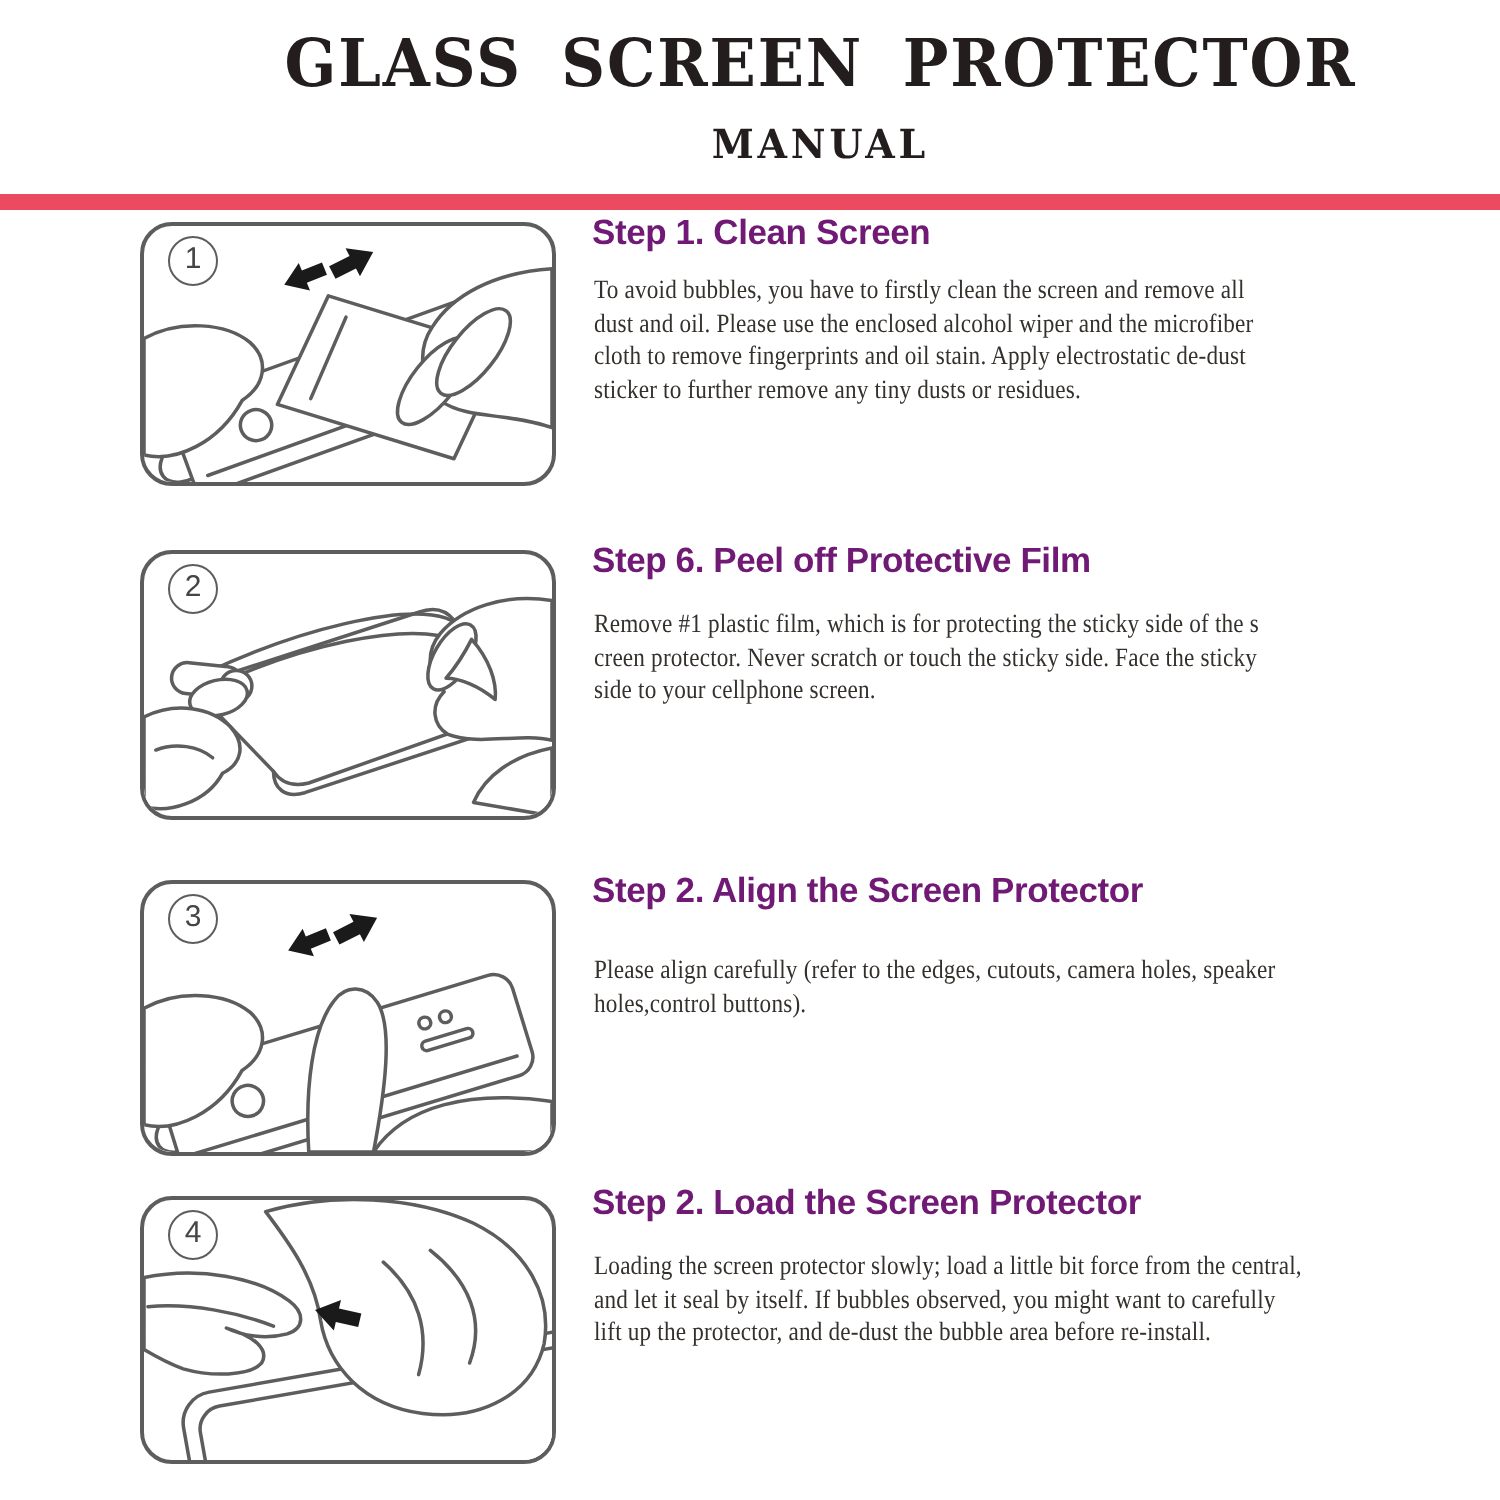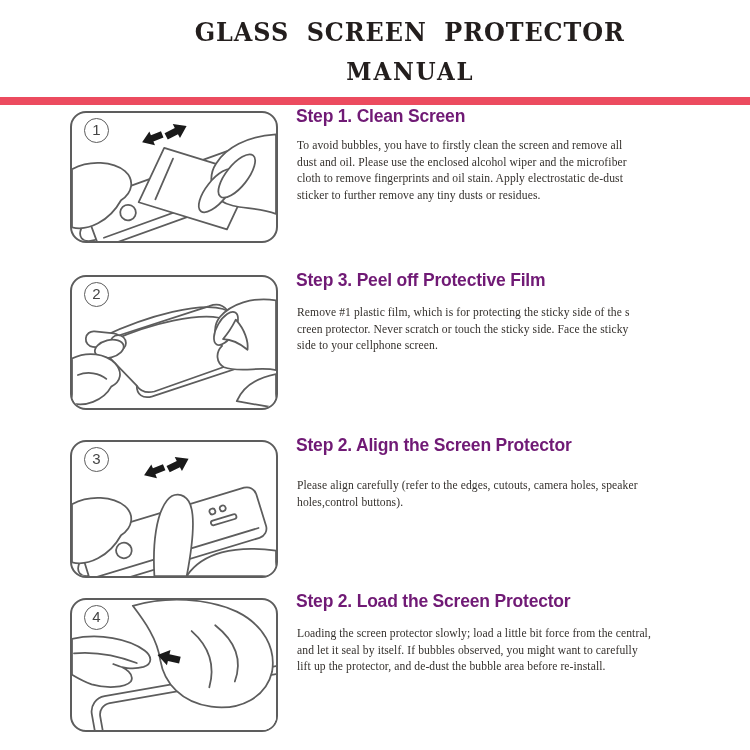--- a/index.html
+++ b/index.html
@@ -7,23 +7,23 @@
     --ink:#5d5d5d;
     --arrow:#1a1a1a;
   }
   html,body{margin:0;padding:0;background:#fff;}
   body{
     width:750px;height:750px;position:relative;overflow:hidden;
     font-family:"Liberation Sans",sans-serif;color:#222;
   }
   
   .title{position:absolute;top:12px;left:70px;right:0;text-align:center;color:#231e1d;}
-  .title .t1{line-height:40px;font-family:"DejaVu Serif",serif;font-weight:bold;font-size:26px;}
+  .title .t1{line-height:40px;font-family:"DejaVu Serif",serif;font-weight:bold;font-size:33px;}
   .title .t1 span{display:inline-block;transform:scaleX(.92);letter-spacing:1px;word-spacing:9px;}
-  .title .t2{line-height:34px;margin-top:3px;font-family:"DejaVu Serif",serif;font-weight:bold;font-size:24px;}
+  .title .t2{line-height:34px;margin-top:3px;font-family:"DejaVu Serif",serif;font-weight:bold;font-size:20px;}
   .title .t2 span{display:inline-block;transform:scaleX(.95);letter-spacing:2px;}
   .divider{position:absolute;top:97px;left:0;width:750px;height:8px;background:var(--accent);}
   
   .step-box{position:absolute;left:70px;width:208px;background:#fff;border:2px solid var(--ink);
             border-radius:16px;box-sizing:border-box;overflow:hidden;}
   #box1{top:111px;height:132px}
   #box2{top:275px;height:135px}
   #box3{top:440px;height:138px}
   #box4{top:598px;height:134px}
   .art{position:absolute;left:0;top:0;width:100%;height:100%;}
@@ -99,21 +99,21 @@
       <ellipse class="sh" cx="157" cy="53" rx="9" ry="19" transform="rotate(30 157 53)"></ellipse>
       <path class="sh" d="M 167,44 C 176,54 180,66 179,75 C 171,68 161,64 154,64 C 160,57 164,50 167,44 Z"></path>
       <rect class="sh" x="14" y="57" width="36" height="16" rx="8" transform="rotate(6 32 65)"></rect>
       <circle class="sh" cx="47" cy="68" r="8"></circle>
       <ellipse class="sh" cx="38" cy="74" rx="15" ry="9" transform="rotate(-14 38 74)"></ellipse>
       <path class="sh" d="M 0,84 C 16,76 34,79 44,89 C 52,98 50,108 40,113 C 32,128 12,134 0,130 Z"></path>
       <path class="ln" d="M 6,101 C 16,97 28,99 35,105"></path>
     </svg>
     <div class="badge">2</div>
   </div>
-  <h2 class="step-heading" id="h2">Step 3. Peel off Protective Film</h2>
+  <h2 class="step-heading" id="h2">Step 6. Peel off Protective Film</h2>
   <p class="step-body" id="b2">Remove #1 plastic film, which is for protecting the sticky side of the s
 creen protector. Never scratch or touch the sticky side. Face the sticky
 side to your cellphone screen.</p>
 
   <div class="step-box" id="box3">
     <svg class="art" viewBox="0 0 208 138" preserveAspectRatio="none" aria-label="finger-aligning-protector-on-phone">
       <ellipse class="sh" cx="22" cy="124" rx="18" ry="11" transform="rotate(-38 22 124)"></ellipse>
       <g transform="rotate(-17 104 94)">
         <rect class="sh" x="8" y="70" width="188" height="54" rx="10"></rect>
         <line class="ln" x1="16" y1="114" x2="188" y2="114"></line>

